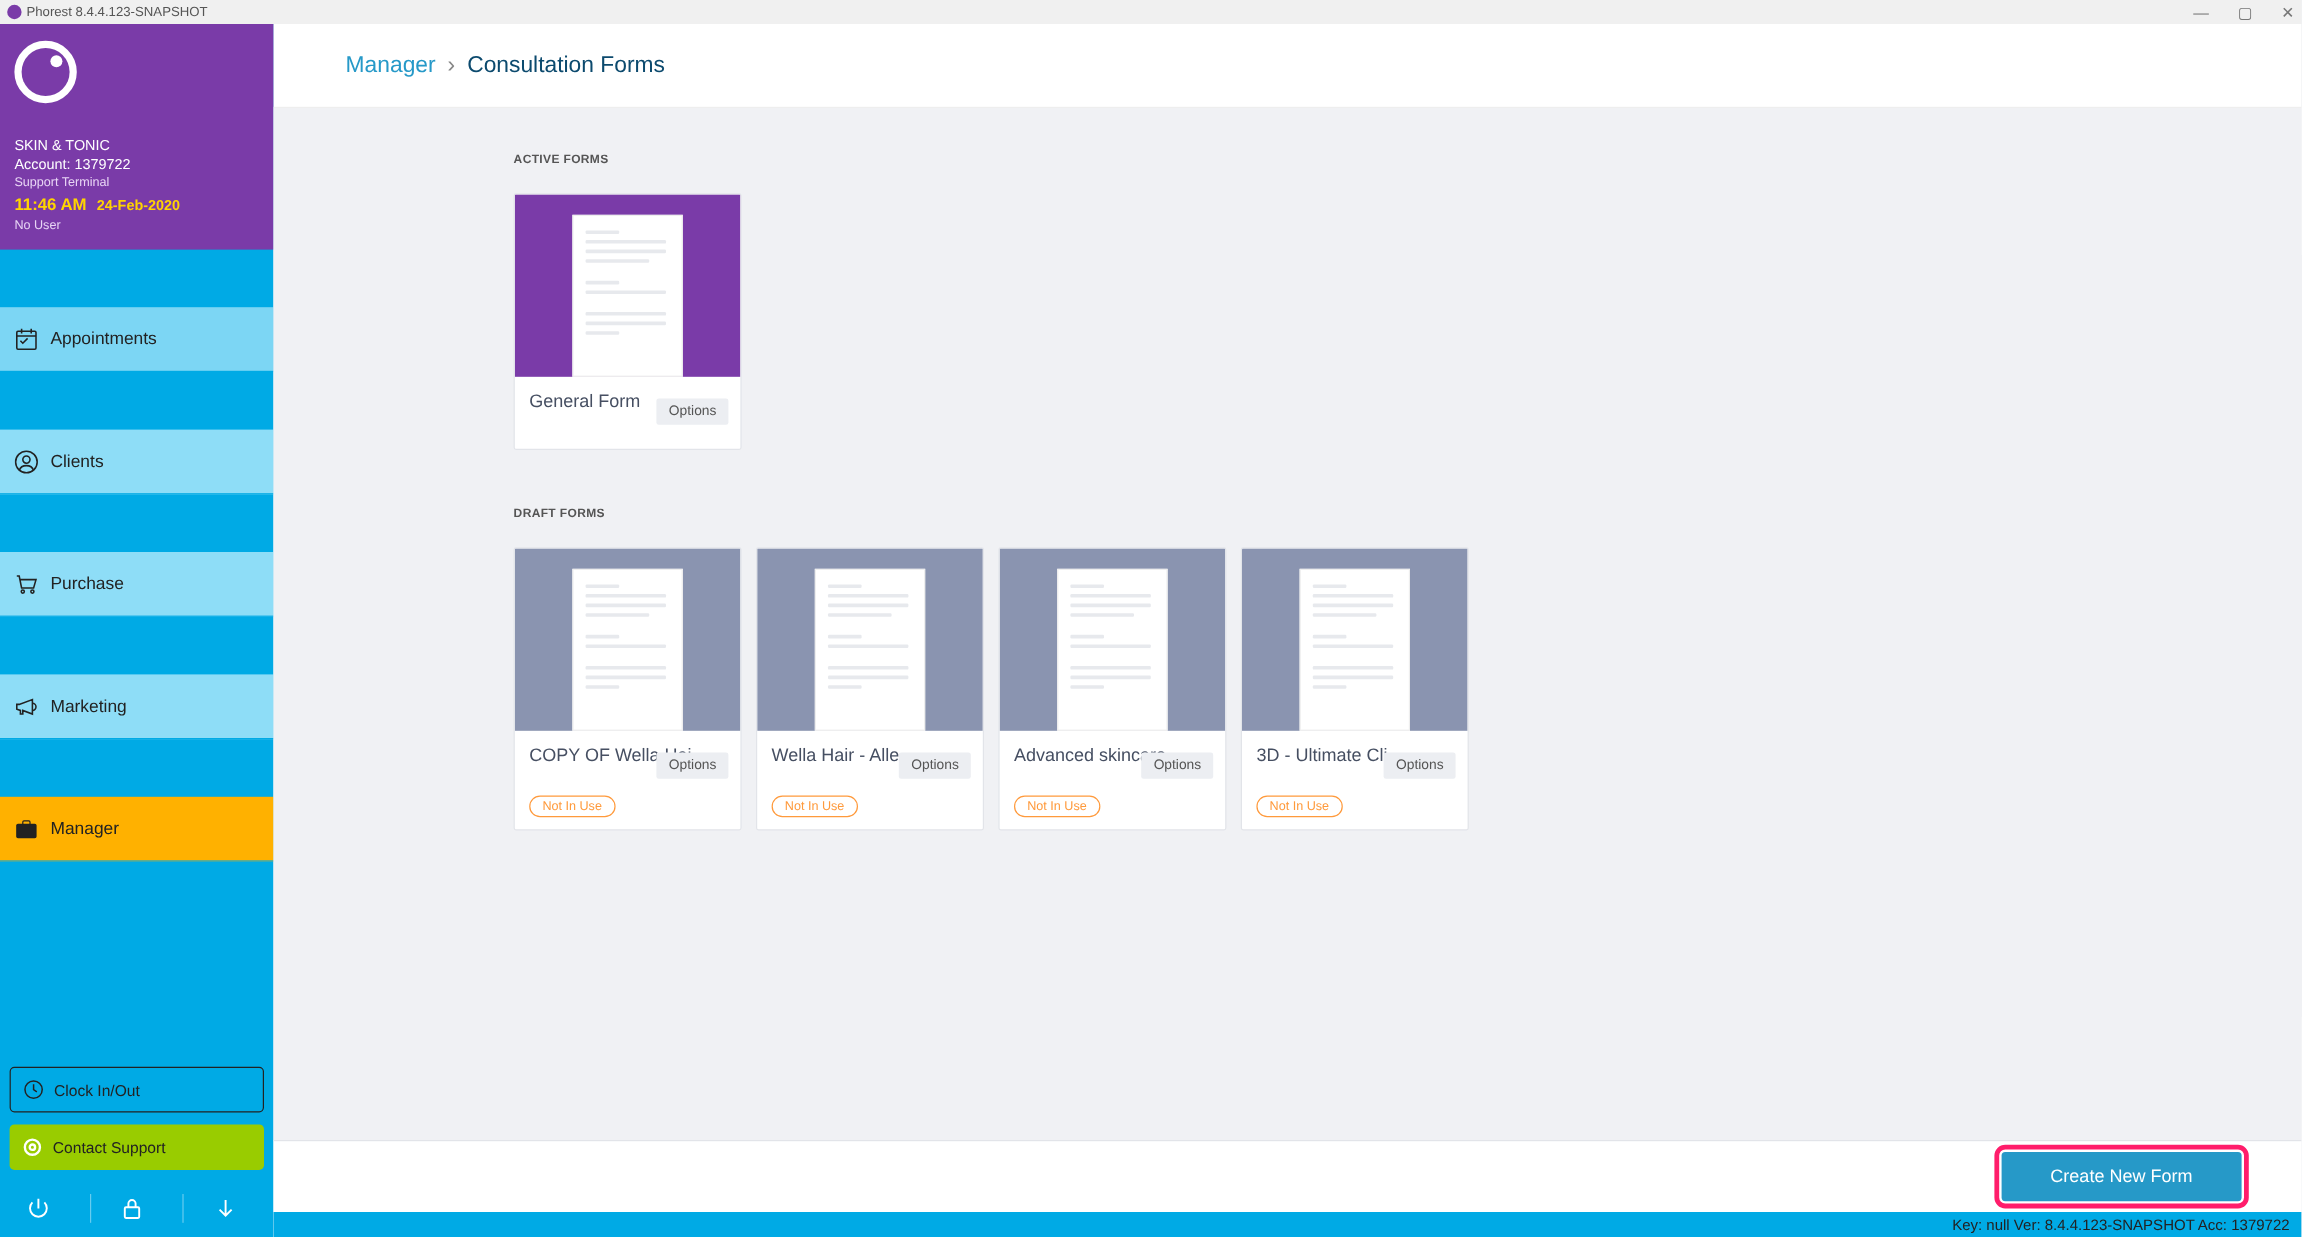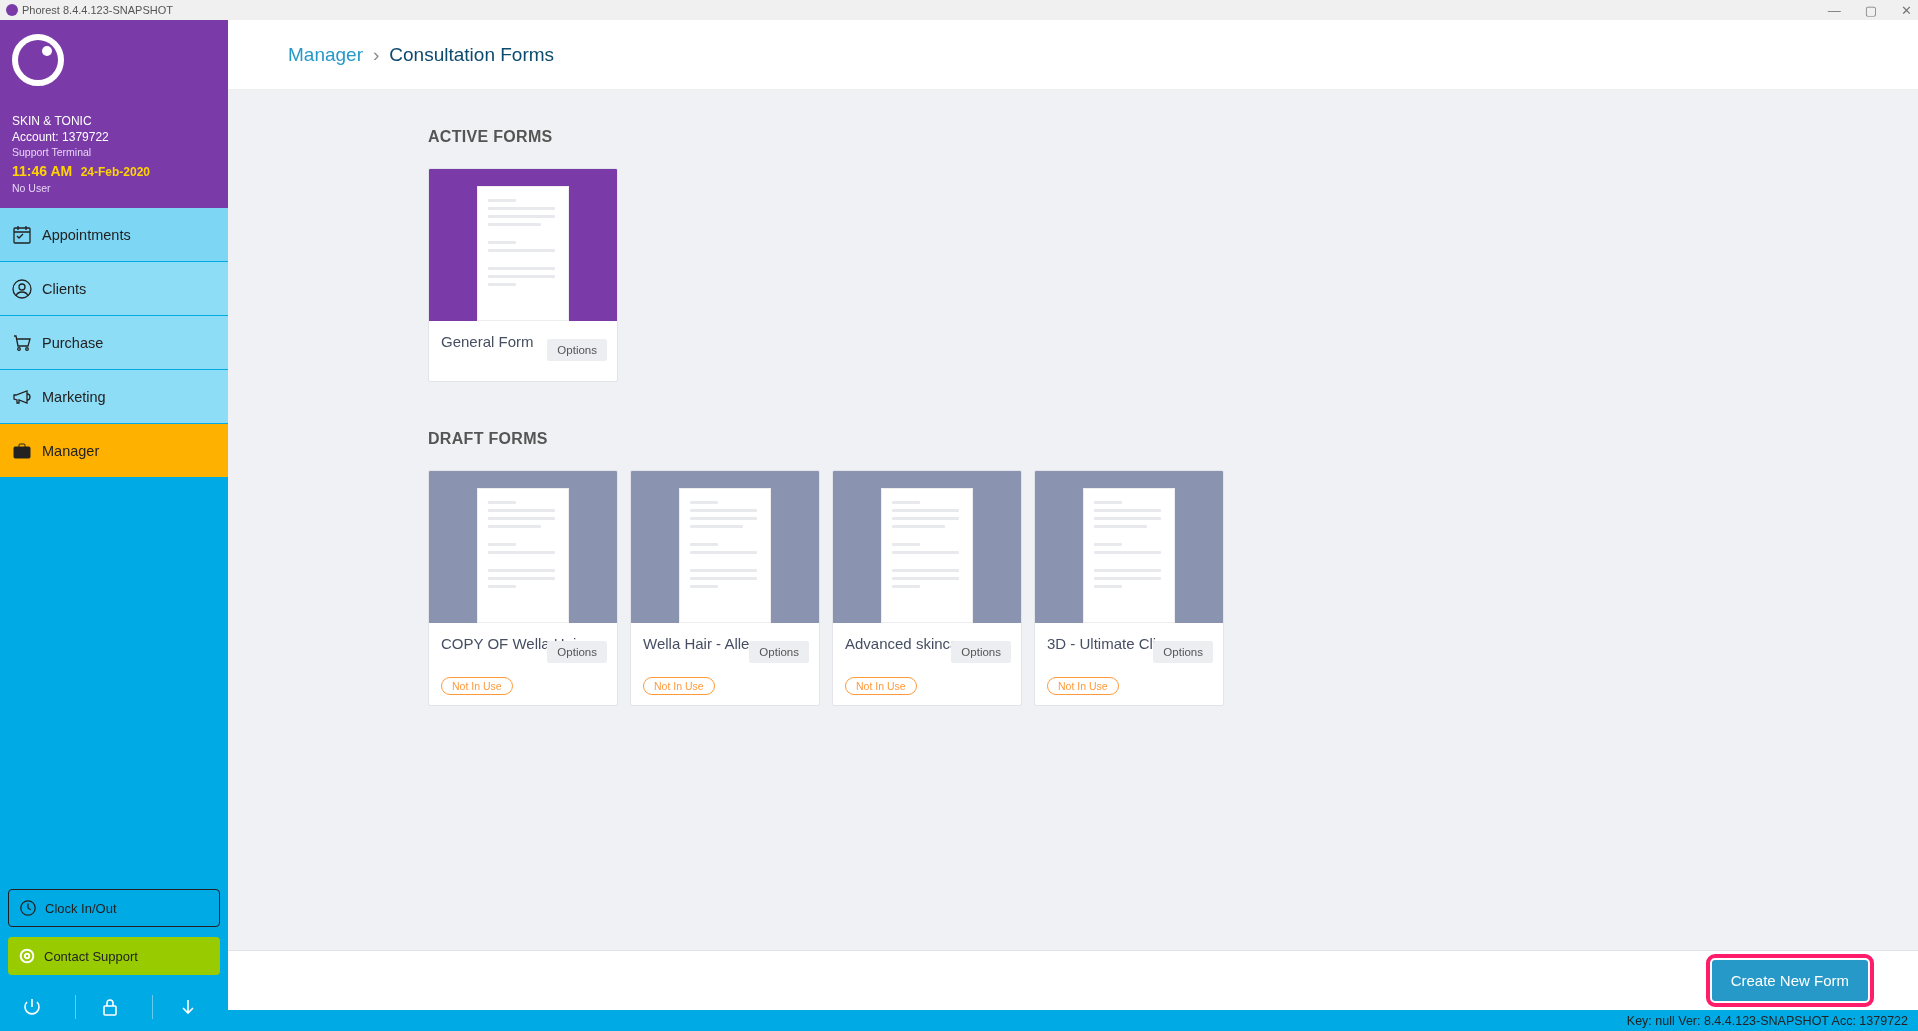--- a/index.html
+++ b/index.html
@@ -14,54 +14,54 @@
 .logo { width: 52px; height: 52px; border-radius: 50%; background: #fff; border: 4px solid #fff; display: flex; align-items: center; justify-content: center; margin-bottom: 28px; }
 .logo-inner { width: 40px; height: 40px; border-radius: 50%; background: #7a3ba8; position: relative; }
 .logo-dot { width: 10px; height: 10px; border-radius: 50%; background: #fff; position: absolute; top: 6px; right: 6px; }
 .biz-name { font-size: 12px; font-weight: 500; margin-bottom: 2px; }
 .acct { font-size: 12px; margin-bottom: 2px; }
 .terminal { font-size: 10.5px; margin-bottom: 4px; color: #e8d5f5; }
 .time { font-size: 14px; font-weight: bold; color: #ffd400; display: inline; }
 .date { font-size: 12px; font-weight: bold; color: #ffd400; margin-left: 4px; }
 .nouser { font-size: 10.5px; color: #e8d5f5; margin-top: 2px; }
 .nav { display: flex; flex-direction: column; }
-.nav-item { height: 54px; display: flex; align-items: center; padding: 0 12px; font-size: 14.5px; color: #222; cursor: pointer; background: #8eddf7; border-bottom: 1px solid #00aae5; gap: 10px; }
+.nav-item { height: 54px; display: flex; align-items: center; padding: 0 12px; font-size: 14.5px; color: #222; cursor: pointer; background: #8eddf7; border-bottom: 1px solid #00aae5; gap: 10px; margin-top: 48px; }
 .nav-item.appts { background: #7cd6f4; }
 .nav-item.active { background: #ffb100; }
 .nav-icon { width: 20px; height: 20px; display: flex; align-items: center; justify-content: center; }
 .footer-buttons { margin-top: auto; padding: 8px; }
 .clock-btn { width: 100%; height: 38px; border: 1.5px solid #222; border-radius: 4px; background: transparent; display: flex; align-items: center; padding: 0 10px; font-size: 13px; color: #222; cursor: pointer; gap: 8px; margin-bottom: 10px; }
 .support-btn { width: 100%; height: 38px; border: none; border-radius: 4px; background: #99cc00; display: flex; align-items: center; padding: 0 10px; font-size: 13px; color: #222; cursor: pointer; gap: 8px; }
 .bottom-icons { height: 48px; display: flex; align-items: center; justify-content: space-around; color: #fff; padding: 0 10px; }
 .bottom-icons .bi { cursor: pointer; width: 28px; text-align: center; font-size: 18px; }
 .bottom-icons .sep { width: 1px; height: 24px; background: rgba(255,255,255,0.4); }
 .content { flex: 1; display: flex; flex-direction: column; background: #fff; position: relative; }
 .breadcrumb { height: 70px; display: flex; align-items: center; padding: 0 60px; border-bottom: 1px solid #eee; font-size: 19px; color: #666; }
 .bc-link { color: #2699c8; cursor: pointer; font-weight: 500; }
 .bc-sep { margin: 0 10px; color: #888; }
 .bc-current { color: #0c4a6e; font-weight: 500; }
 .main-scroll { flex: 1; background: #f0f1f4; overflow-y: scroll; padding: 38px 200px 20px 200px; position: relative; }
-.section-title { font-size: 16px; font-weight: bold; color: #555; letter-spacing: 0.3px; margin-bottom: 22px; text-transform: uppercase; }
+.section-title { font-size: 10px; font-weight: bold; color: #555; letter-spacing: 0.3px; margin-bottom: 22px; text-transform: uppercase; }
 .cards { display: flex; gap: 12px; flex-wrap: wrap; margin-bottom: 48px; }
 .card { width: 190px; background: #fff; border: 1px solid #e2e4e9; border-radius: 2px; overflow: hidden; }
 .card-preview { height: 152px; display: flex; justify-content: center; align-items: flex-end; }
 .card-preview.active { background: #7a3ba8; }
 .card-preview.draft { background: #8a94b0; }
 .doc { width: 92px; height: 135px; background: #fff; padding: 12px 10px 0; border: 1px solid #eee; }
 .doc .line { height: 3px; background: #e7e9ed; margin-bottom: 5px; border-radius: 1px; }
 .doc .line.s { width: 40%; }
 .doc .line.m { width: 75%; }
 .doc .line.l { width: 95%; }
 .doc .gap { height: 10px; }
 .card-body { padding: 12px 12px 10px; position: relative; }
 .card-title { font-size: 15px; font-weight: 500; color: #464f62; line-height: 1.25; min-height: 38px; }
 .options-btn { position: absolute; right: 10px; top: 18px; background: #eceef2; border: none; padding: 5px 10px; font-size: 11.5px; color: #555; cursor: pointer; border-radius: 2px; font-weight: 500; }
 .pill { display: inline-block; border: 1px solid #ff9a3c; color: #ff9a3c; font-size: 10.5px; padding: 2px 10px; border-radius: 10px; margin-top: 4px; }
 .bottom-bar { height: 60px; background: #fff; border-top: 1px solid #e2e4e9; display: flex; align-items: center; justify-content: flex-end; padding: 0 50px; }
-.create-btn { background: #2699c8; color: #fff; border: none; padding: 12px 19px; font-size: 15px; font-weight: 500; cursor: pointer; border-radius: 3px; outline: 4px solid #ff1d6b; outline-offset: 2px; }
+.create-btn { background: #2699c8; color: #fff; border: none; padding: 12px 41px; font-size: 15px; font-weight: 500; cursor: pointer; border-radius: 3px; outline: 4px solid #ff1d6b; outline-offset: 2px; }
 .status-strip { height: 21px; background: #00aae5; display: flex; align-items: center; justify-content: flex-end; padding: 0 10px; font-size: 12.5px; color: #222; }
 .main-scroll::-webkit-scrollbar { width: 16px; }
 .main-scroll::-webkit-scrollbar-track { background: #f0f1f4; }
 .main-scroll::-webkit-scrollbar-thumb { background: #c0c0c0; }
 svg { display: block; }
 </style>
 </head>
 <body>
 
 <div class="titlebar">

